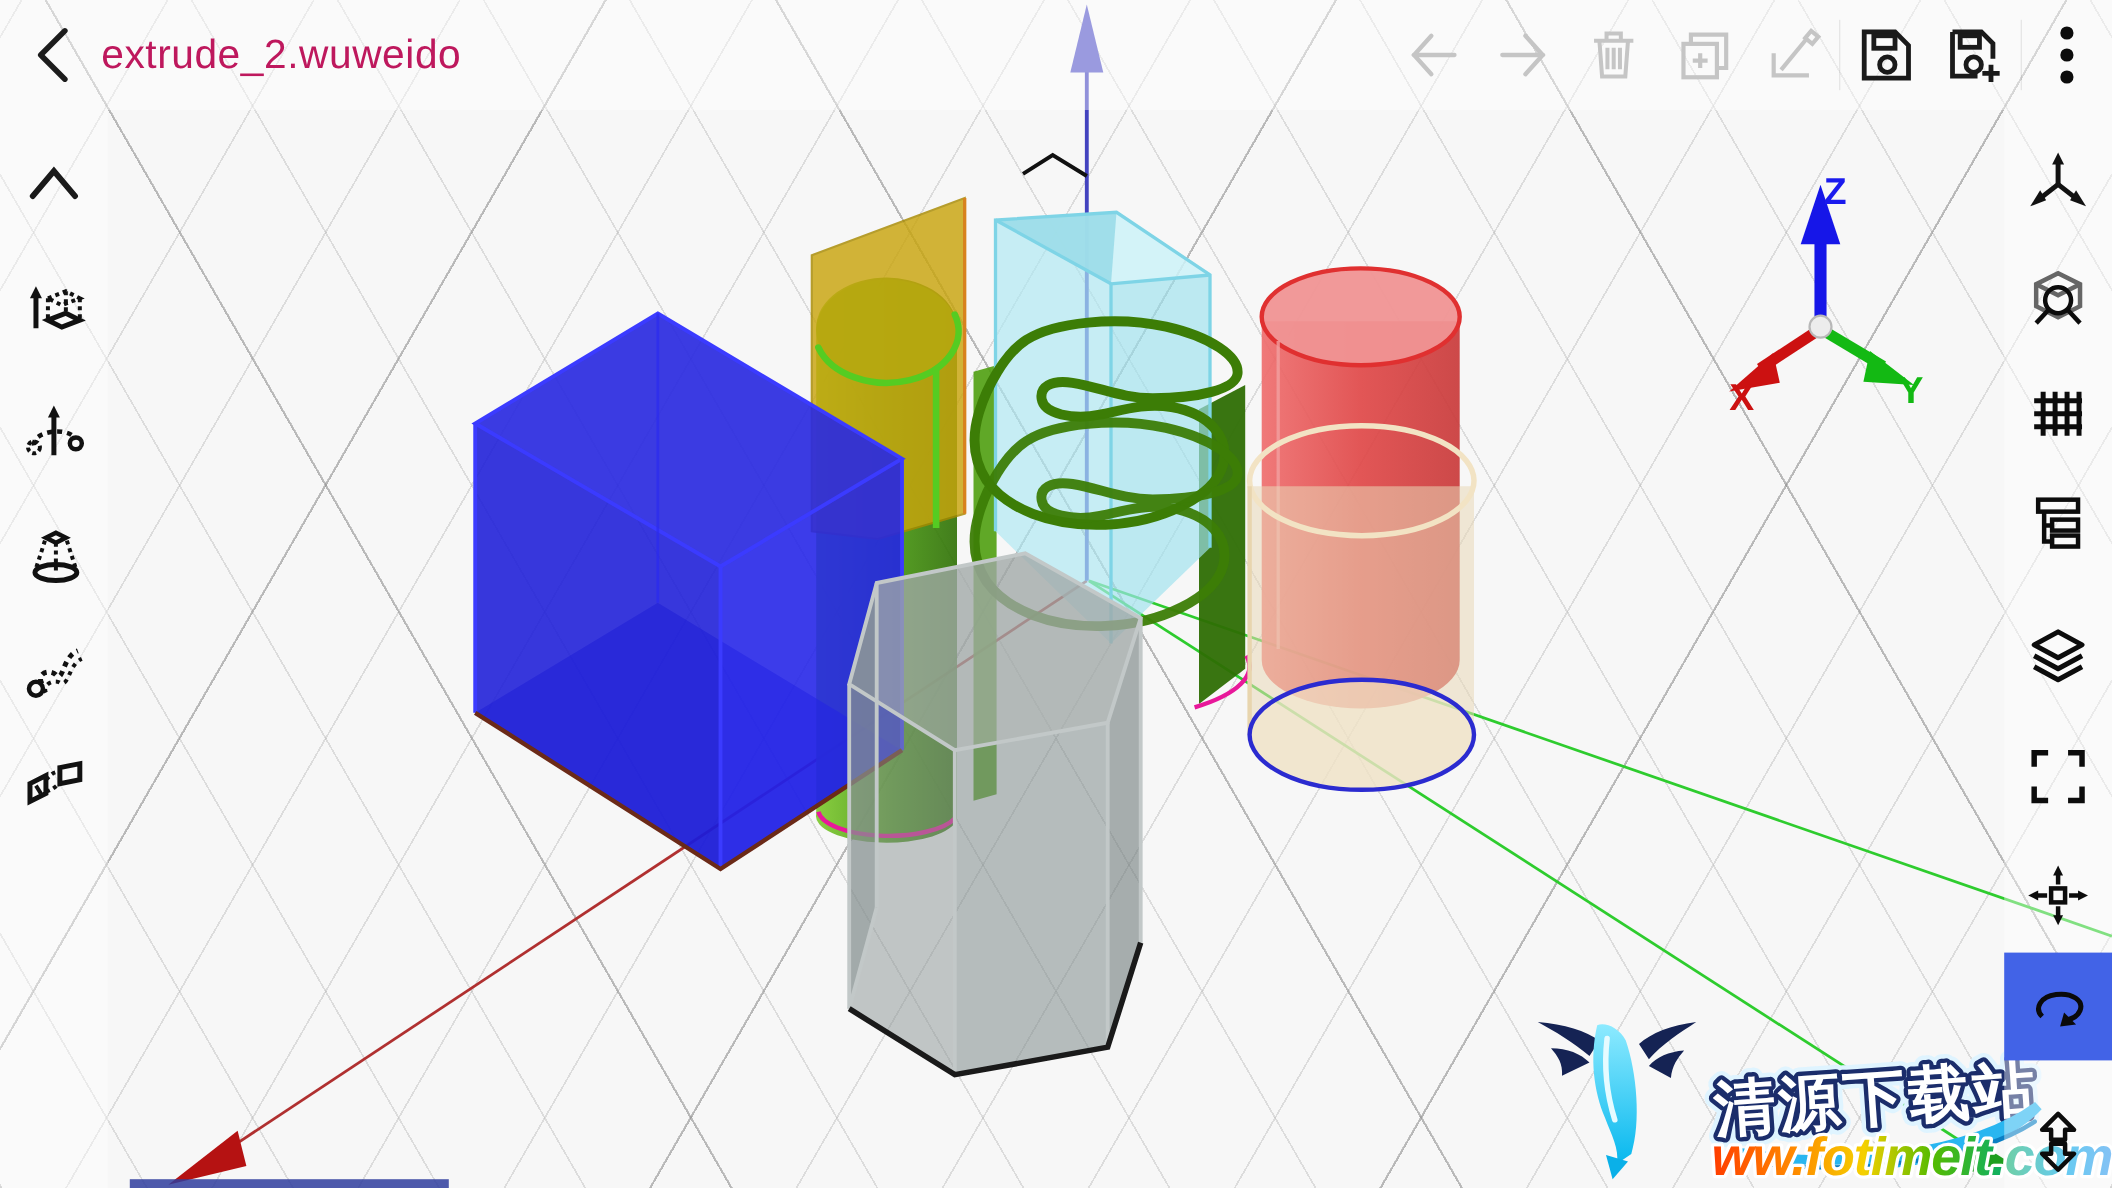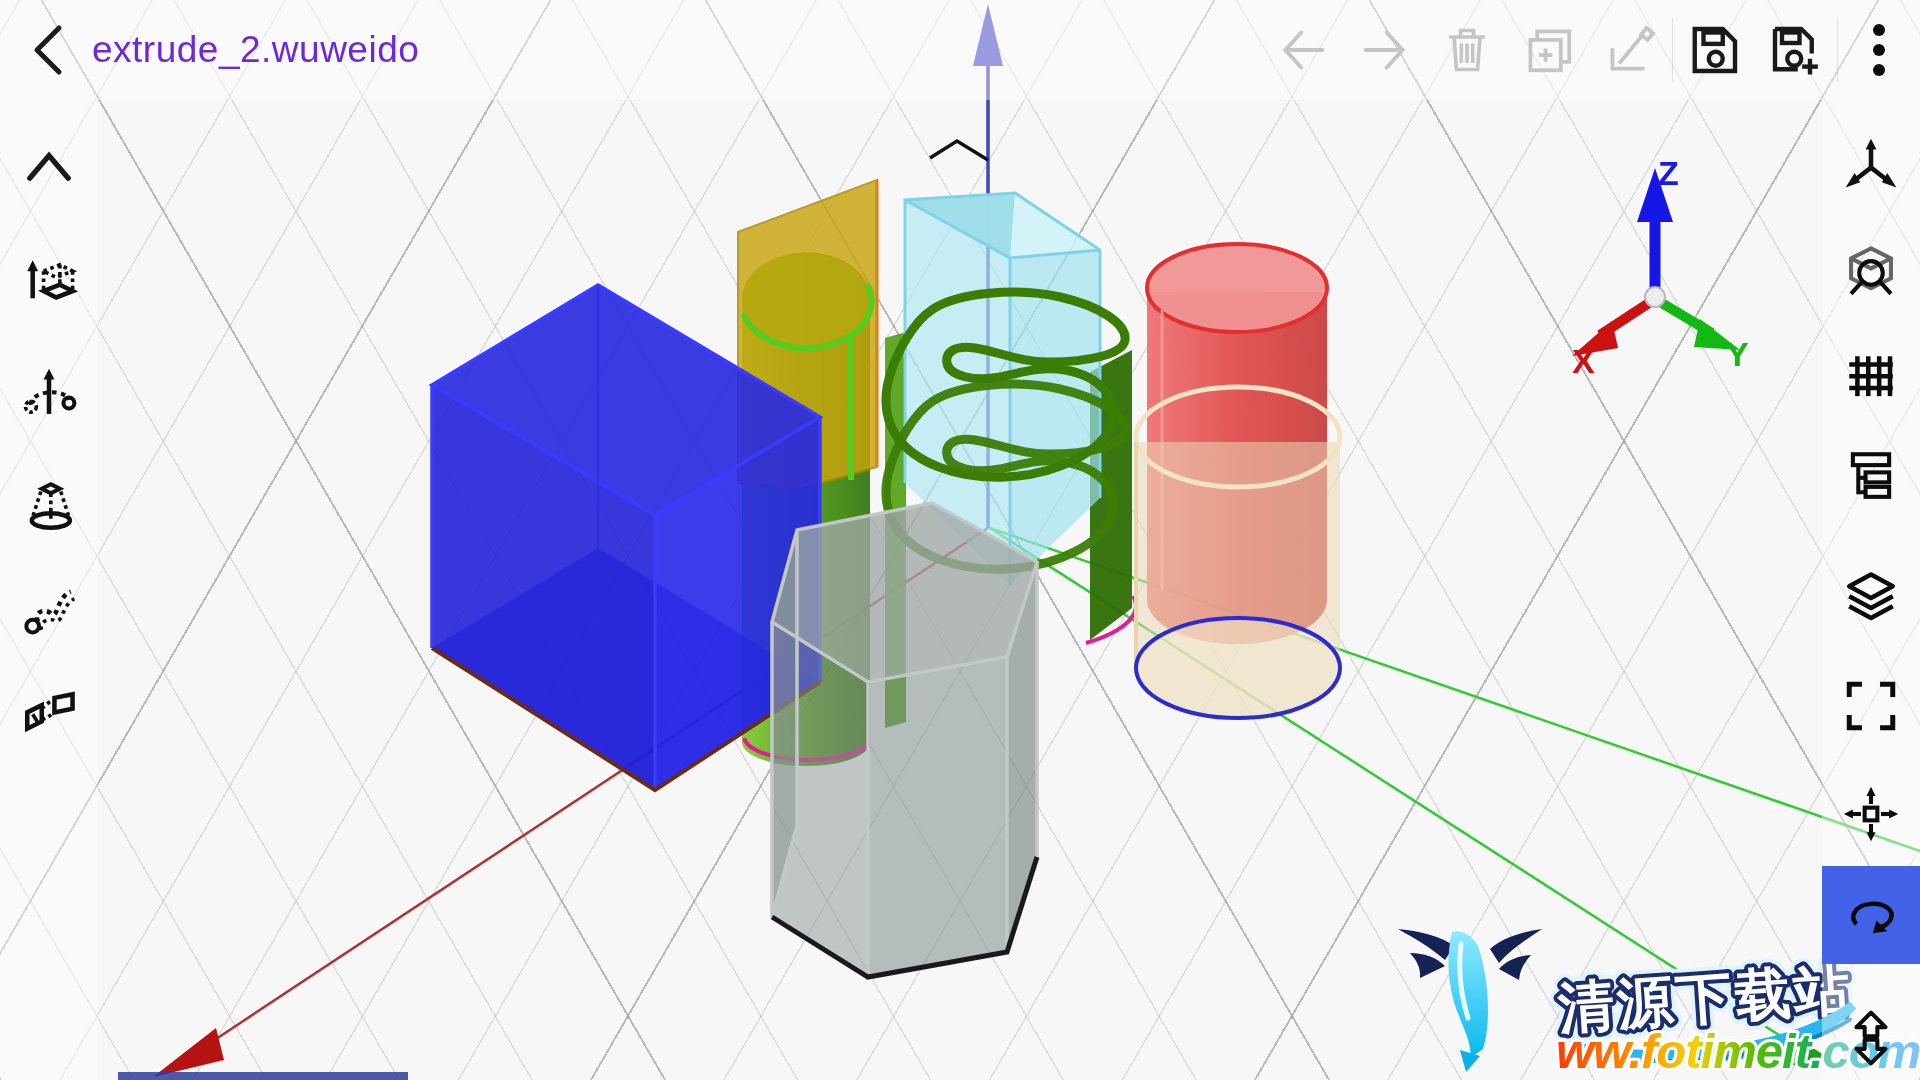--- a/index.html
+++ b/index.html
@@ -11,21 +11,21 @@
       repeating-linear-gradient(60deg,  rgba(140,140,140,.45) 0 2px, transparent 2px 575px),
       repeating-linear-gradient(-60deg, rgba(140,140,140,.45) 0 2px, transparent 2px 575px),
       repeating-linear-gradient(60deg,  rgba(176,176,176,.38) 0 1.5px, transparent 1.5px 115px),
       repeating-linear-gradient(-60deg, rgba(176,176,176,.38) 0 1.5px, transparent 1.5px 115px);
   }
   .scene-svg{position:absolute;left:0;top:0;}
   
   .topbar{position:absolute;left:0;top:0;width:1920px;height:100px;
     background:rgba(255,255,255,.42);display:flex;align-items:center;}
   .back-btn{width:70px;height:70px;margin-left:14px;display:flex;align-items:center;justify-content:center;cursor:pointer;}
-  .doc-title{font-size:37px;color:#6d28d9;margin-left:8px;letter-spacing:.5px;}
+  .doc-title{font-size:37px;color:#be185d;margin-left:8px;letter-spacing:.5px;}
   .tb-icons{position:absolute;top:0;height:100px;right:0;display:flex;align-items:center;}
   .tb-btn{width:82px;height:100px;display:flex;align-items:center;justify-content:center;}
   .tb-sep{width:1px;height:64px;background:rgba(0,0,0,.10);}
   
   .left-rail{position:absolute;left:0;top:100px;width:98px;height:980px;background:rgba(255,255,255,.40);}
   .right-rail{position:absolute;right:0;top:100px;width:98px;height:980px;background:rgba(255,255,255,.40);}
   .rail-btn{position:absolute;left:0;width:98px;height:92px;display:flex;align-items:center;justify-content:center;}
   .rail-btn.active{background:#4263e7;}
 </style>
 </head>

